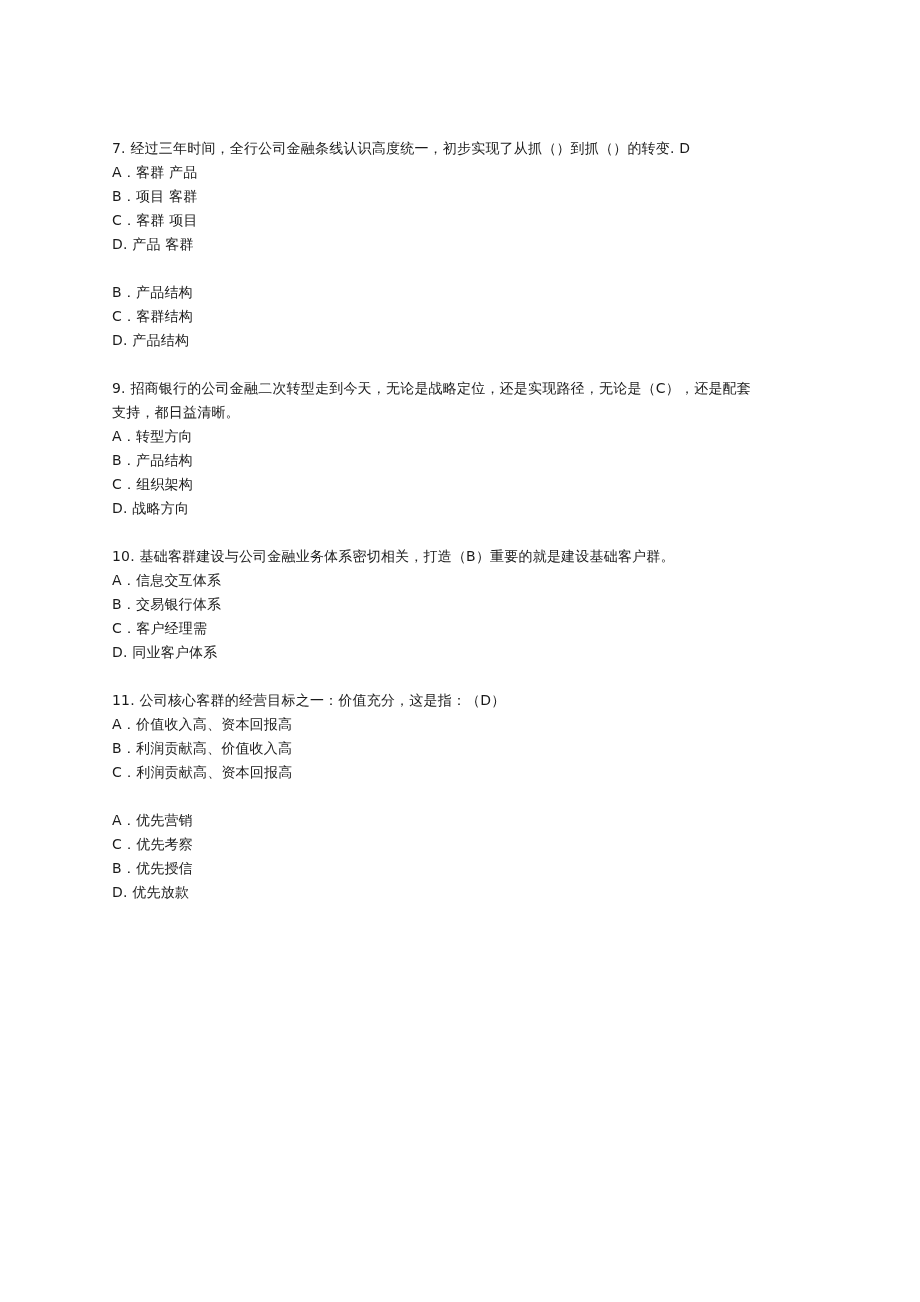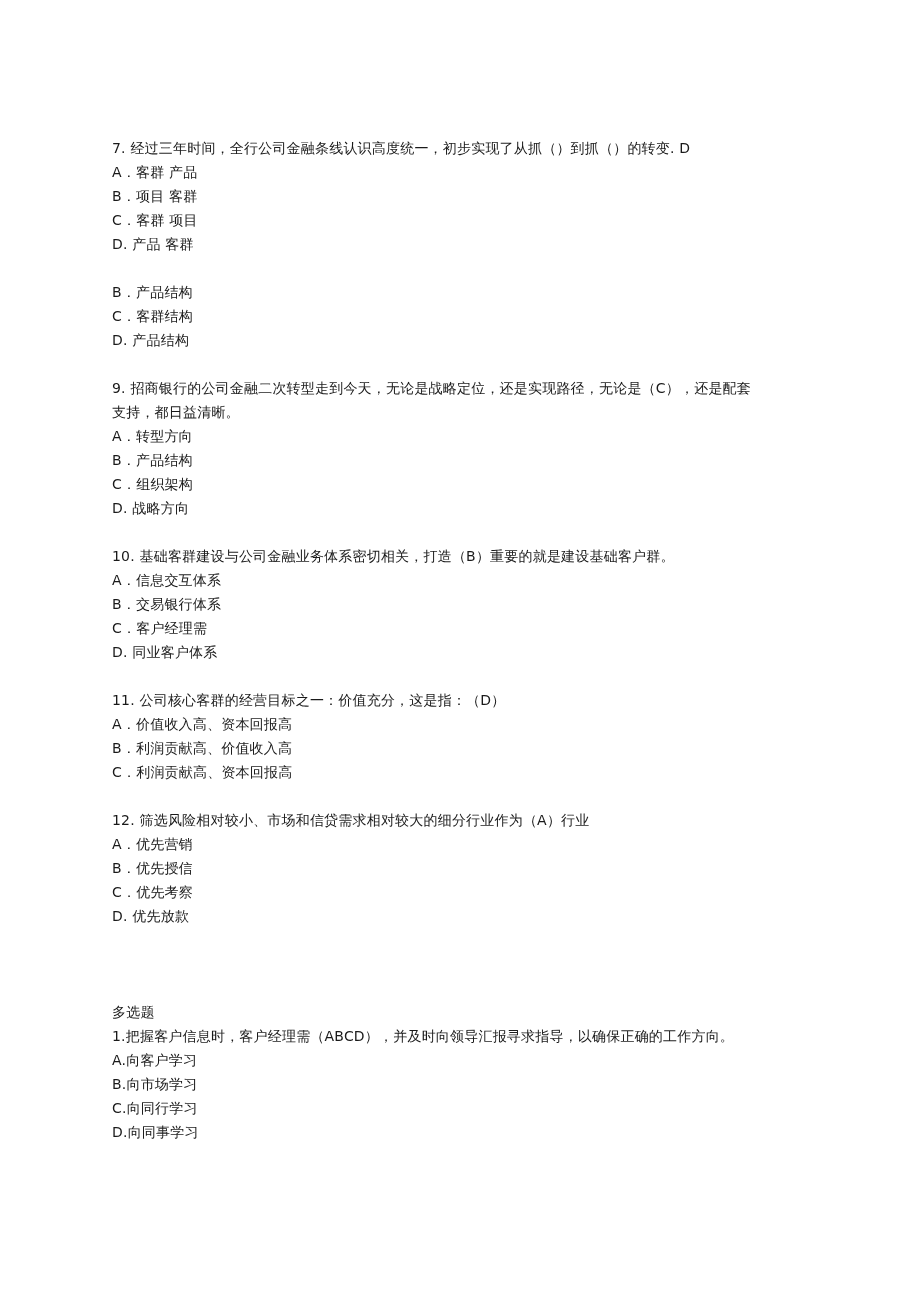--- a/index.html
+++ b/index.html
@@ -60,32 +60,21 @@
 
   <div class="question">
     <div class="line">11. 公司核心客群的经营目标之一：价值充分，这是指：（D）</div>
     <div class="line opt">A．价值收入高、资本回报高</div>
     <div class="line opt">B．利润贡献高、价值收入高</div>
     <div class="line opt">C．利润贡献高、资本回报高</div>
   </div>
   <div class="gap"></div>
 
   <div class="question">
-    <div class="line">12. 筛选风险相对较小、市场和信贷需求相对较大的细分行业作为（A）行业</div>
     <div class="line opt">A．优先营销</div>
+    <div class="line opt">C．优先考察</div>
     <div class="line opt">B．优先授信</div>
-    <div class="line opt">C．优先考察</div>
     <div class="line opt">D. 优先放款</div>
   </div>
   <div class="gap-big"></div>
 
-  <div class="section">
-    <div class="line">多选题</div>
-    <div class="question">
-      <div class="line">1.把握客户信息时，客户经理需（ABCD），并及时向领导汇报寻求指导，以确保正确的工作方向。</div>
-      <div class="line opt">A.向客户学习</div>
-      <div class="line opt">B.向市场学习</div>
-      <div class="line opt">C.向同行学习</div>
-      <div class="line opt">D.向同事学习</div>
-    </div>
-  </div>
 
 </div>
 
 </body></html>

